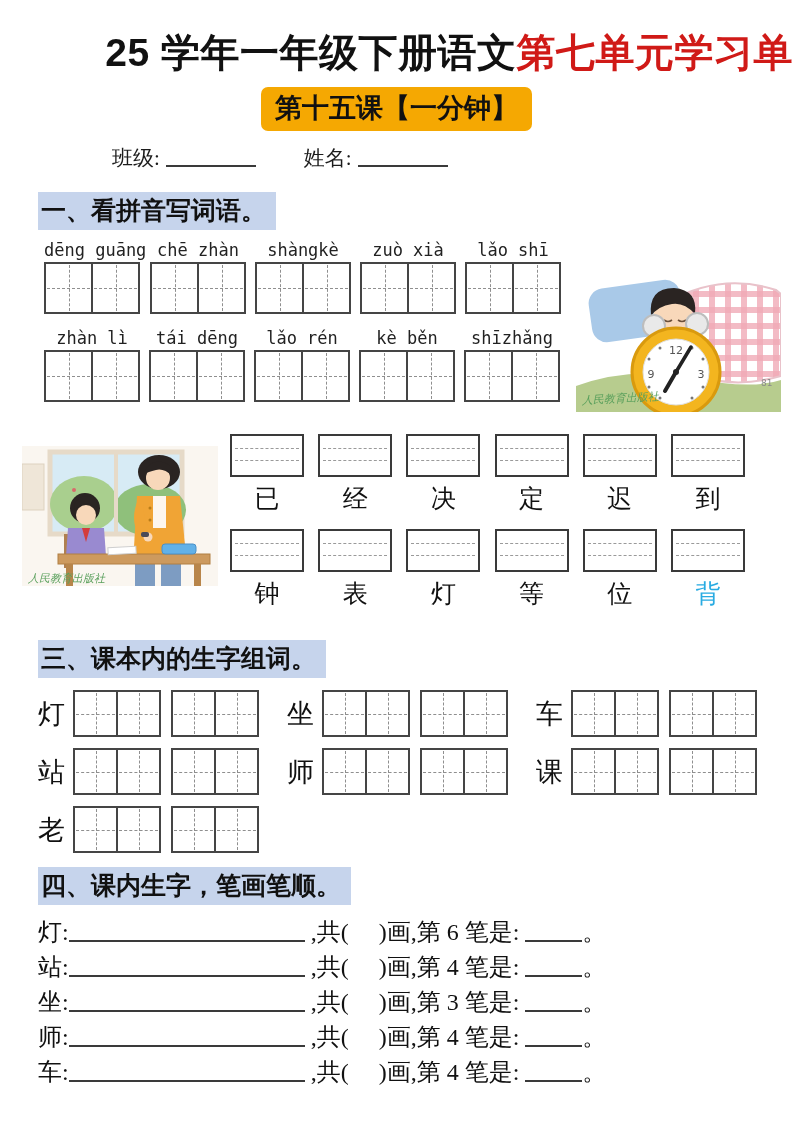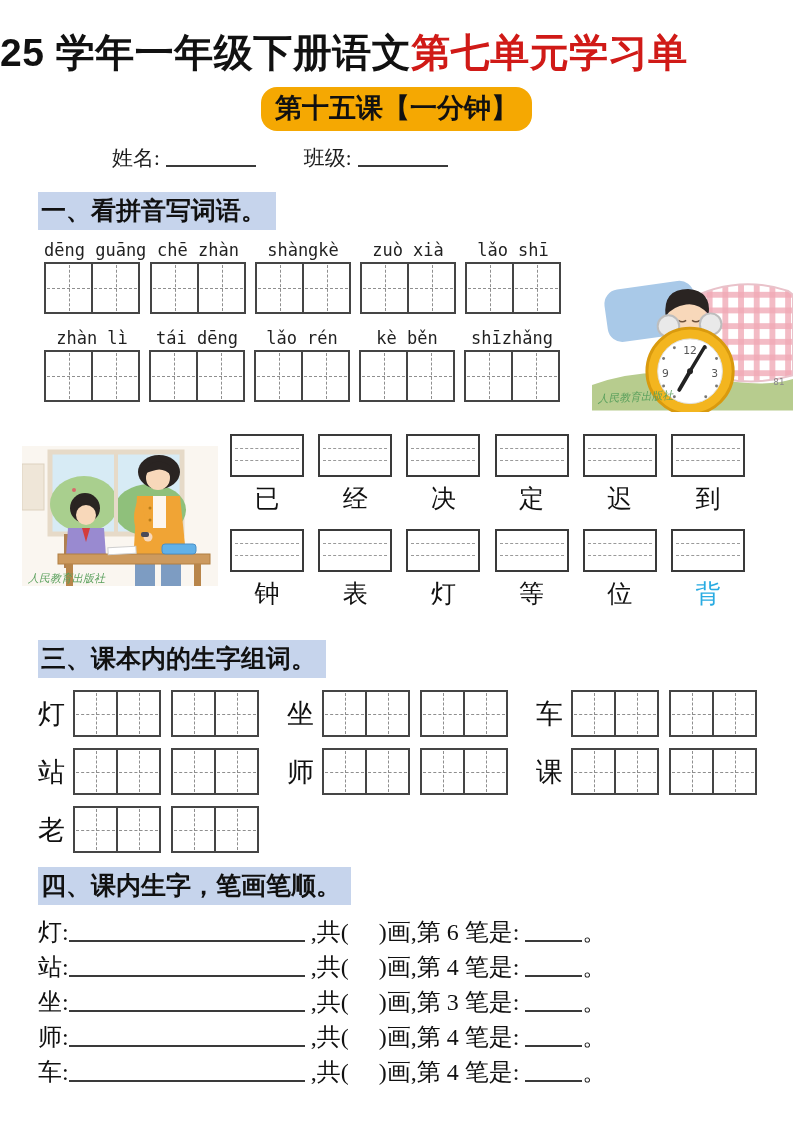--- a/index.html
+++ b/index.html
@@ -5,47 +5,47 @@
   * { margin:0; padding:0; box-sizing:border-box; }
   html,body { background:#ffffff; }
   .page {
     position:relative; width:793px; height:1122px; margin:0 auto;
     background:#ffffff; overflow:hidden; color:#1c1c1c;
     font-family:"Liberation Serif","DejaVu Serif",serif;
   }
 
   
   .title {
-    margin-top:26px; text-align:left;
+    margin-top:26px; text-align:right;
     font-family:"Liberation Sans","DejaVu Sans",sans-serif;
     font-weight:bold; font-size:39px; letter-spacing:0.5px; color:#111;
   }
   .title .red { color:#d01a17; }
   .badge-wrap { text-align:center; margin-top:7px; }
   .badge {
     display:inline-block; background:#f5a802; color:#111;
     font-family:"Liberation Sans","DejaVu Sans",sans-serif;
-    font-weight:bold; font-size:27px; padding:3px 14px 5px; border-radius:16px;
+    font-weight:bold; font-size:27px; padding:3px 14px 5px; border-radius:7px;
   }
   .form-row { display:flex; margin:13px 0 0 112px; font-size:21px; }
   .form-item { margin-right:48px; white-space:nowrap; }
   .u { display:inline-block; border-bottom:2px solid #3a3a3a; height:0.95em; vertical-align:-2px; }
   .u-form { width:90px; margin-left:6px; }
 
   
   .sec-head {
     display:inline-block; background:#c6d4ec; color:#111;
     font-family:"Liberation Sans","DejaVu Sans",sans-serif;
     font-weight:bold; font-size:25px; padding:2px 10px 3px 3px;
     margin:0 0 0 38px;
   }
   .mt1 { margin-top:20px; } .mt2 { margin-top:16px; } .mt3 { margin-top:14px; }
 
   
-  .s1-content { display:flex; align-items:flex-start; margin:10px 0 0 44px;gap:16px; }
+  .s1-content { display:flex; align-items:flex-start; margin:10px 0 0 44px; }
   .s1-left { width:524px; }
   .py-row { display:flex; margin-bottom:14px; }
   .py-row .py-group { margin-right:9px; }
   .py-group { width:97px; text-align:center; }
   .py-label {
     font-family:"DejaVu Sans Mono",monospace; font-size:17px; color:#222;
     white-space:nowrap; margin-bottom:2px;
   }
   .tzg { display:flex; width:96px; height:52px; border:2px solid #454545; background:#fff; }
   .tzg .cell { flex:1; position:relative; }
@@ -94,24 +94,24 @@
   <div class="title">
     <span>25 学年一年级下册语文</span><span class="red">第七单元学习单</span>
   </div>
 
   <div class="badge-wrap">
     <span class="badge">第十五课【一分钟】</span>
   </div>
 
   <div class="form-row">
     <span class="form-item">
-      <span>姓名:</span><span class="u u-form"></span>
+      <span>班级:</span><span class="u u-form"></span>
     </span>
     <span class="form-item">
-      <span>班级:</span><span class="u u-form"></span>
+      <span>姓名:</span><span class="u u-form"></span>
     </span>
   </div>
 
   <div class="mt1">
     <span class="sec-head">一、看拼音写词语。</span>
   </div>
   <div class="s1-content">
     <div class="s1-left" id="s1-rows">
         <div class="py-row">
           <div class="py-group">

